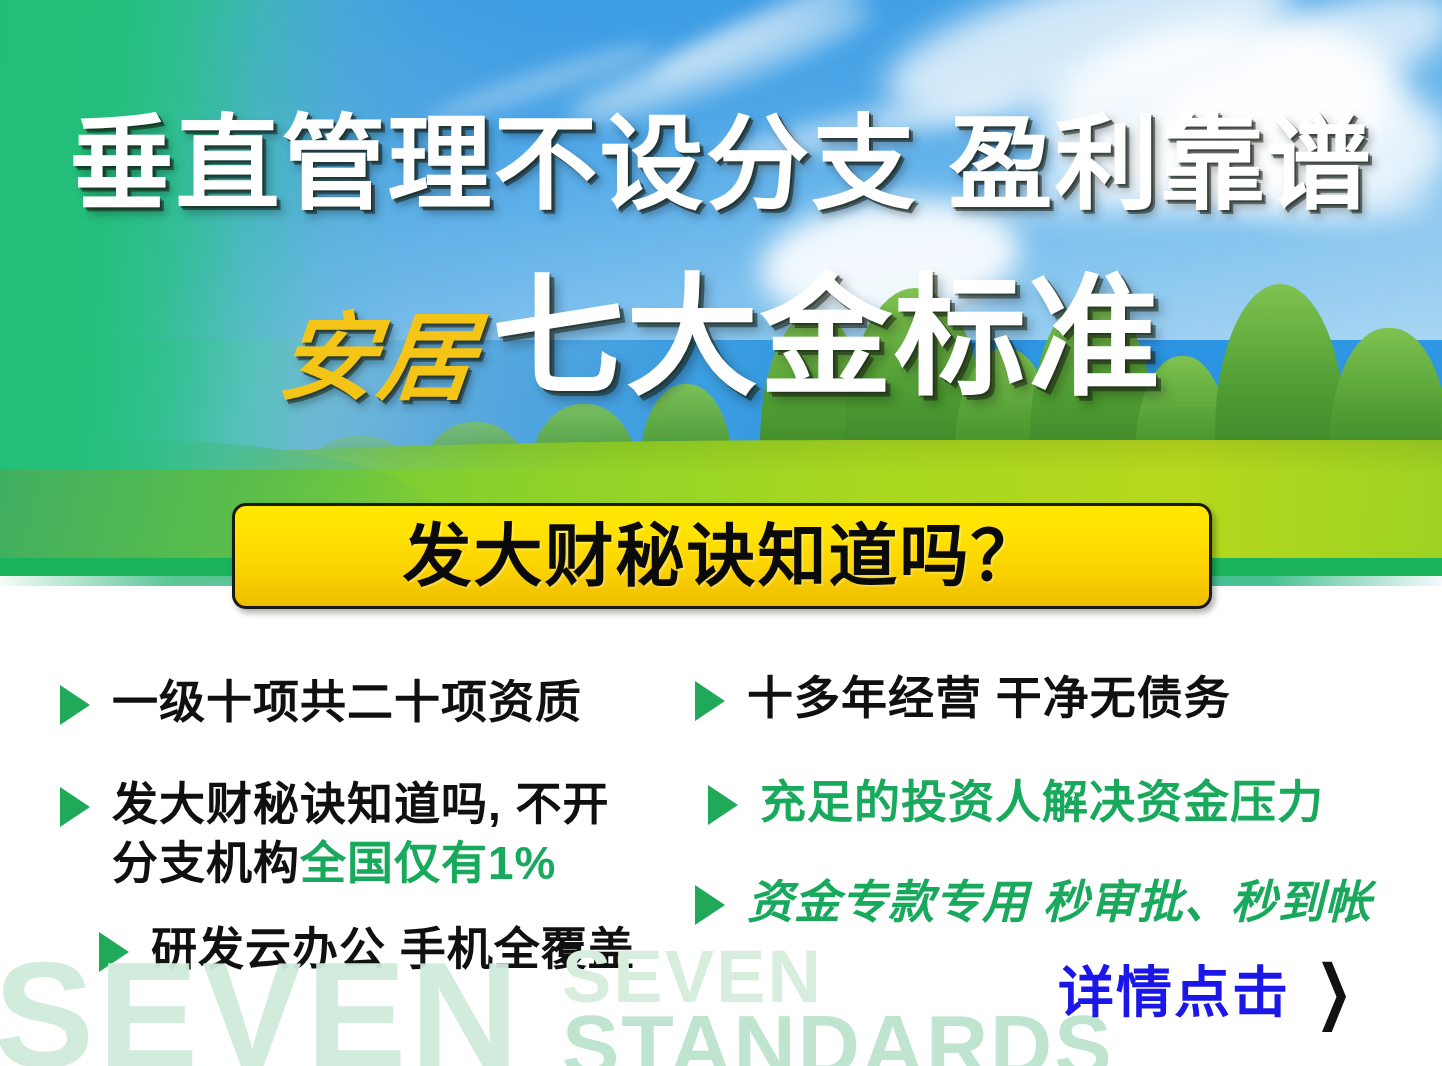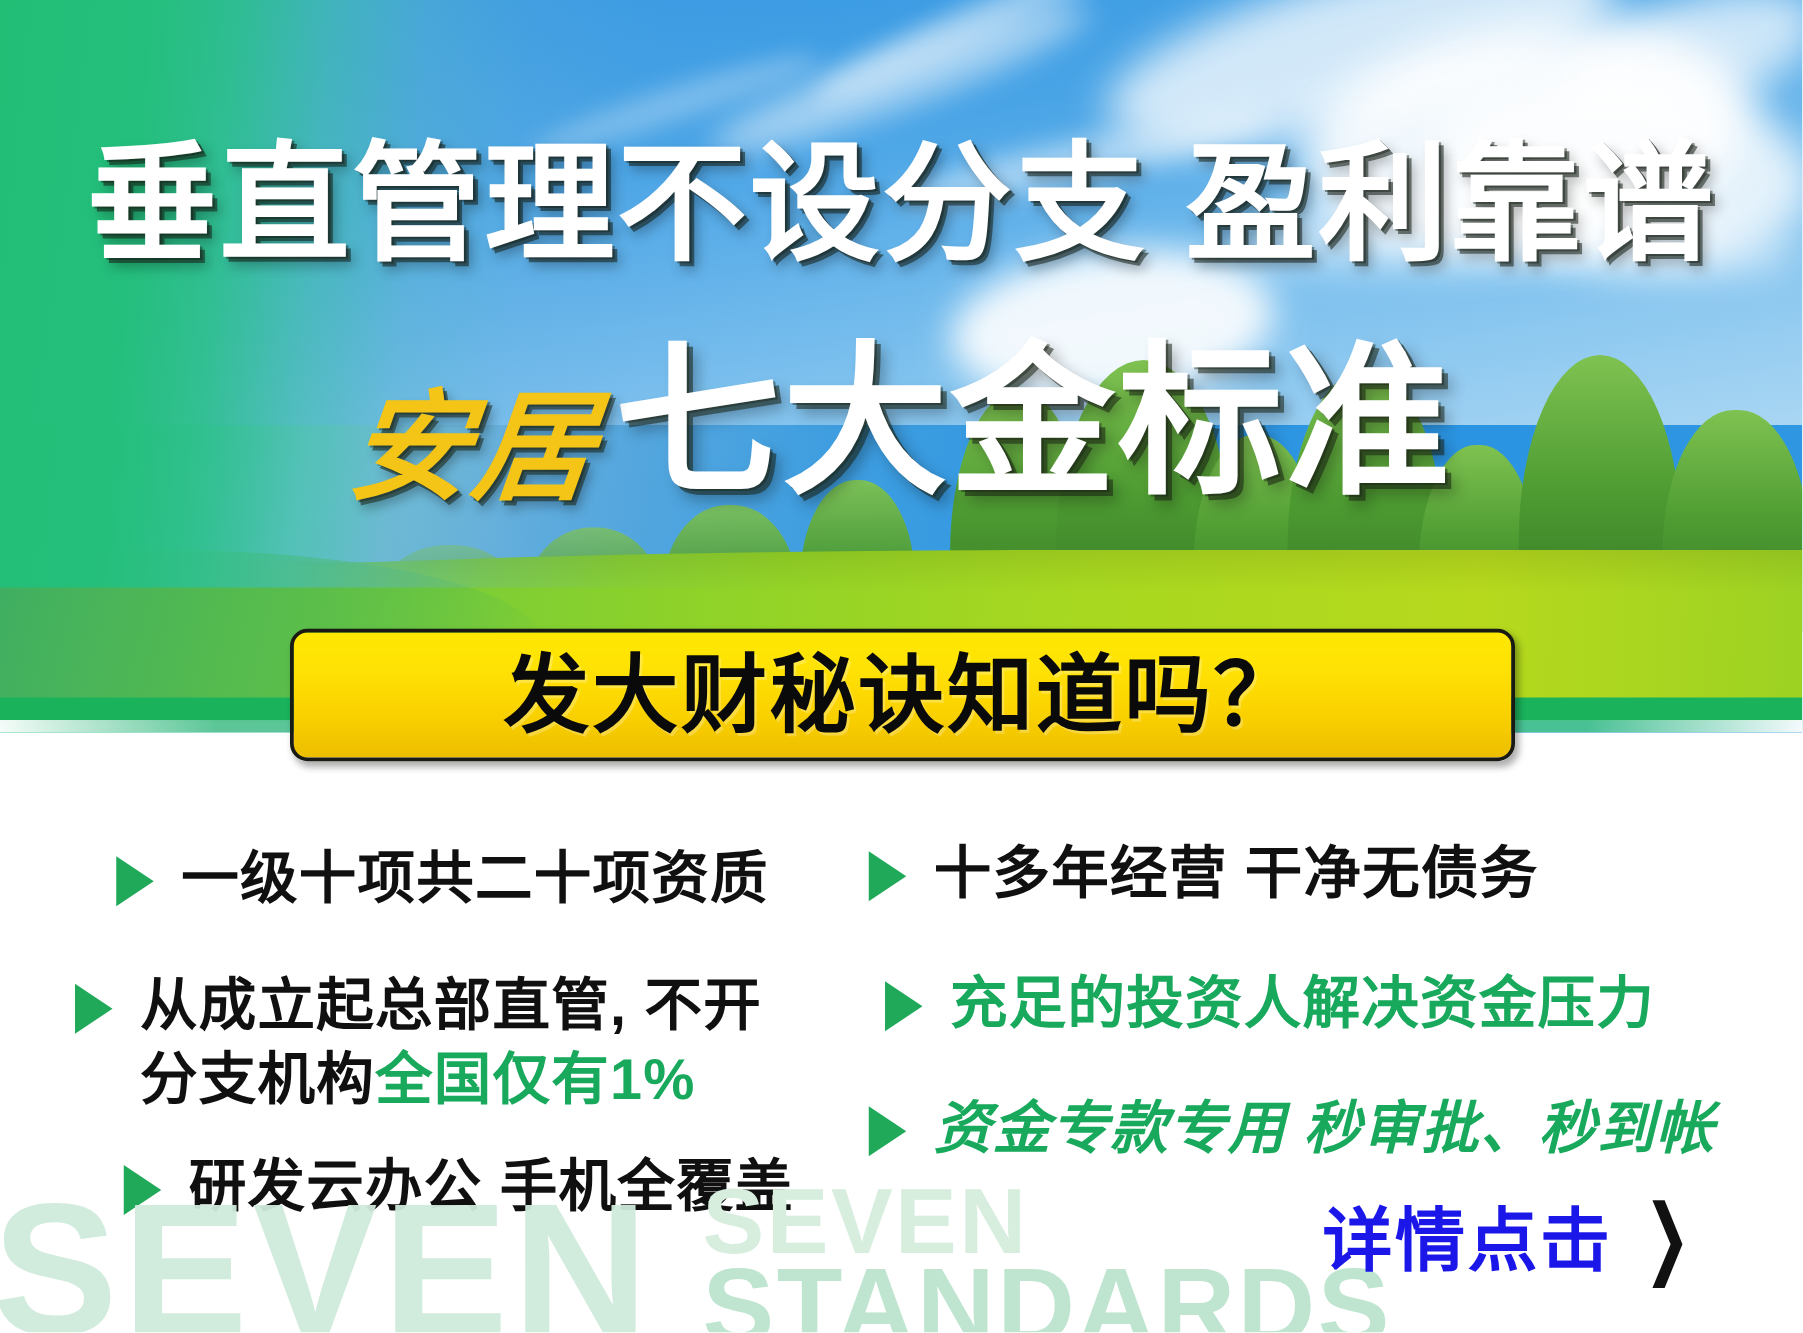--- a/index.html
+++ b/index.html
@@ -246,21 +246,21 @@
     color: #101010;
     letter-spacing: 1px;
   }
   .feature-text .hl {
     color: #18a95c;
     font-weight: 700;
   }
   .feature-text.green { color: #18a95c; }
 
   
-  .f-l1 { position: absolute; top: 18px;  left: 0; margin-left: 33px; }
+  .f-l1 { position: absolute; top: 18px;  left: 0; }
   .f-l2 { position: absolute; top: 120px; left: 0; }
   .f-l3 { position: absolute; top: 265px; left: 0; margin-left: 39px; }
 
   .f-r1 { position: absolute; top: 14px;  left: 0; }
   .f-r2 { position: absolute; top: 118px; left: 13px; }
   .f-r3 { position: absolute; top: 218px; left: 0; font-style: italic; }
 
   
   .watermark {
     position: absolute;
@@ -390,21 +390,21 @@
     <div class="col col-left">
 
       <div class="feature f-l1">
         <span class="bullet"></span>
         <span class="feature-text">一级十项共二十项资质</span>
       </div>
 
       <div class="feature f-l2">
         <span class="bullet"></span>
         <span class="feature-text">
-          <span>从成立起总部直管, 不开</span><br>
+          <span>发大财秘诀知道吗, 不开</span><br>
           <span>分支机构</span><span class="hl">全国仅有1%</span>
         </span>
       </div>
 
       <div class="feature f-l3">
         <span class="bullet"></span>
         <span class="feature-text">研发云办公  手机全覆盖</span>
       </div>
     </div>
 

